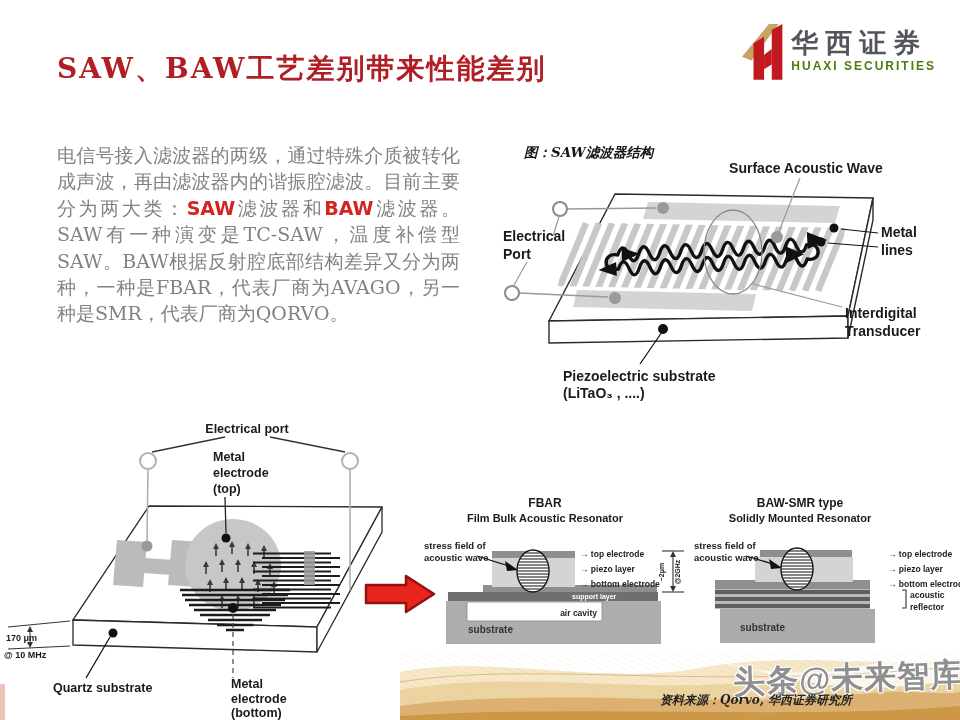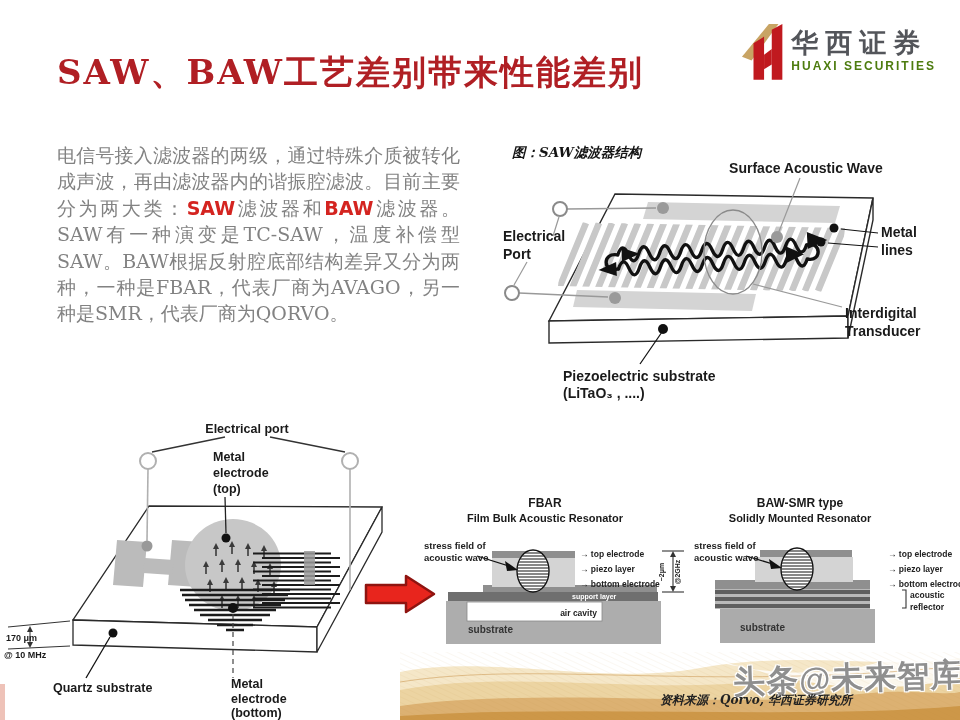--- a/index.html
+++ b/index.html
@@ -1,28 +1,28 @@
 <!DOCTYPE html>
 <html><head>
 <meta charset="utf-8">
 <style>
   html,body{margin:0;padding:0;background:#fff;}
   .slide{position:relative;width:960px;height:720px;background:#ffffff;overflow:hidden;
          font-family:"Liberation Sans",sans-serif;}
   .abs{position:absolute;}
   .page-title{left:57px;top:50px;font-family:"DejaVu Serif",serif;font-weight:700;
-              font-size:34px;letter-spacing:2px;color:#b01f24;}
+              font-size:28px;letter-spacing:2px;color:#b01f24;}
   .logo{right:24px;top:22px;display:flex;align-items:center;}
   .logo-cn{font-size:27px;font-weight:700;color:#53555a;letter-spacing:7px;line-height:30px;}
   .logo-en{font-size:12px;font-weight:700;color:#4d7c0f;letter-spacing:2px;line-height:16px;}
   .para{left:57px;top:142px;width:403px;font-family:"DejaVu Serif",serif;font-size:19px;
         line-height:26.4px;color:#828282;text-align:justify;}
   .kw{color:#d42420;font-weight:700;font-family:"DejaVu Sans",sans-serif;}
   .cap{font-family:"DejaVu Serif",serif;font-style:italic;font-weight:700;font-size:13.5px;color:#141414;}
-  .cap-saw{left:512px;top:144px;}
+  .cap-saw{left:524px;top:144px;}
   .cap-baw{left:86px;top:397px;}
   svg text{font-family:"Liberation Sans",sans-serif;fill:#1a1a1a;}
   .t14{font-size:14px;font-weight:700;}
   .t12{font-size:12.5px;font-weight:700;}
   .t9{font-size:9px;font-weight:600;}
   .t85{font-size:8.5px;font-weight:600;fill:#222;}
   .t95{font-size:9.5px;font-weight:600;fill:#222;}
   .t7w{font-size:7px;font-weight:600;fill:#ffffff;}
   .ttl{font-size:12px;font-weight:700;text-anchor:middle;}
   .sub{font-size:11px;font-weight:700;text-anchor:middle;}

